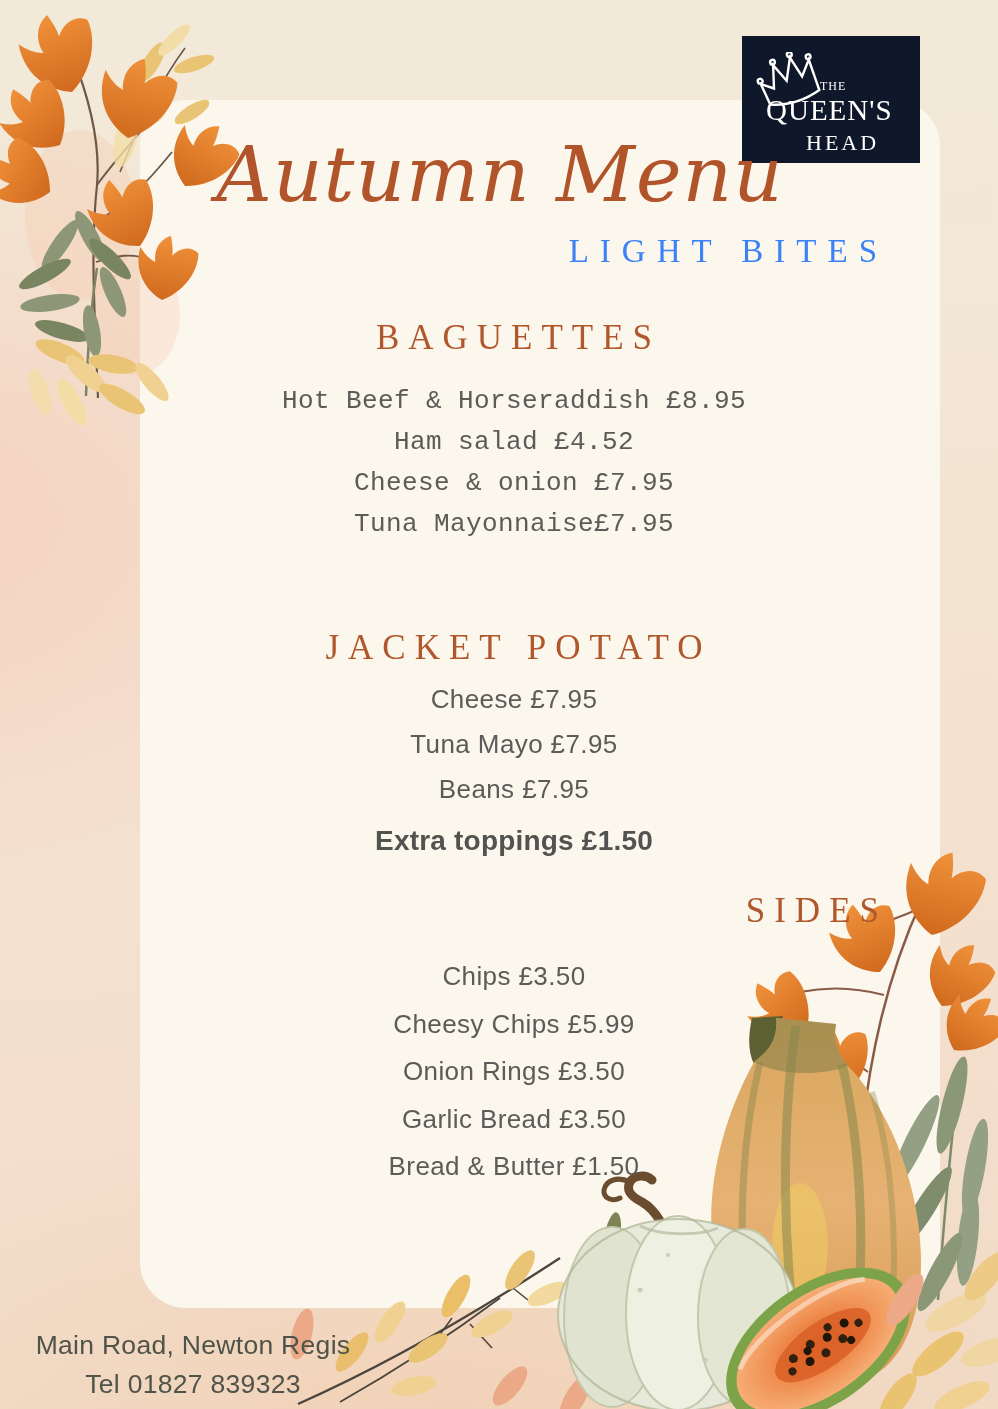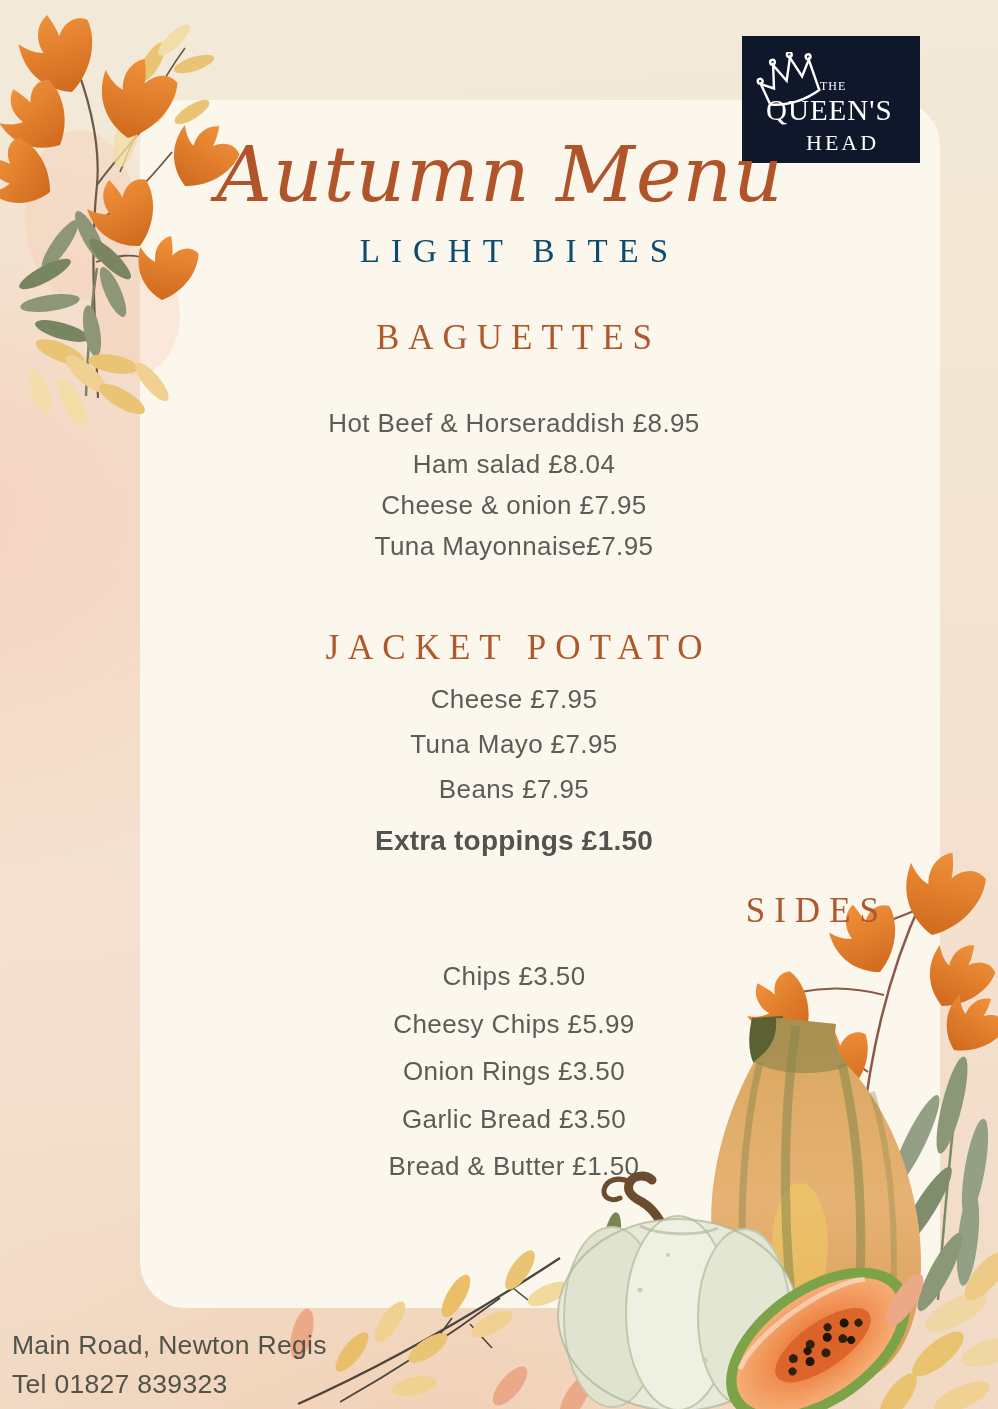--- a/index.html
+++ b/index.html
@@ -35,47 +35,47 @@
   .title {
     position:absolute; left:118px; top:118px; width:764px;
     text-align:center;
     font-family:"DejaVu Serif", serif; font-style:italic;
     font-size:77px; line-height:1.15; color:#b1542a; letter-spacing:1px;
     font-weight:500;
     margin-top:13px;
   }
   .subtitle {
     position:absolute; left:140px; top:233px; width:748px;
-    text-align:center;
+    text-align:right;
     font-family:"Liberation Serif", serif;
     font-size:33px; letter-spacing:11px; text-indent:11px;
-    color:#0c4a6e; font-weight:500;
+    color:#3b82f6; font-weight:500;
   }
   .sec-h {
     position:absolute; left:140px; width:748px; text-align:center;
     font-family:"Liberation Serif", serif; font-weight:500;
     font-size:35px; letter-spacing:9px; text-indent:9px; color:#b1572c;
   }
   #sec-baguettes { top:318px; }
   #sec-jacket    { top:628px; }
   #sec-sides     { top:891px;text-align:right; }
   .items {
     position:absolute; left:140px; width:748px; text-align:center;
     color:#5b5c58; letter-spacing:.4px;
   }
   .items p { margin:0; }
-  #items-baguettes { top:403px; font-size:26px; line-height:41px; }
+  #items-baguettes { top:381px; font-size:26px; line-height:41px;font-family:Liberation Mono, monospace; }
   #items-jacket    { top:677px; font-size:26px; line-height:45px; }
   #items-sides     { top:953px; font-size:26px; line-height:47.5px; }
   .note {
     position:absolute; left:140px; top:825px; width:748px; text-align:center;
     font-size:28px; font-weight:bold; color:#50534f; letter-spacing:.2px;
   }
   .footer {
-    position:absolute; left:12px; top:1326px; width:362px; text-align:left;
+    position:absolute; left:12px; top:1326px; width:362px; text-align:center;
     font-size:26.5px; line-height:39px; color:#4f534a; letter-spacing:.3px;
   }
   .footer p { margin:0; }
 </style>
 </head>
 <body>
 
 <div class="bg"></div>
 <div class="card"></div>
 
@@ -241,21 +241,21 @@
   <span class="queens">QUEEN'S</span>
   <span class="head">HEAD</span>
 </div>
 
 <h1 class="title">Autumn Menu</h1>
 <h2 class="subtitle">LIGHT BITES</h2>
 
 <h3 class="sec-h" id="sec-baguettes">BAGUETTES</h3>
 <div class="items" id="items-baguettes">
   <p>Hot Beef &amp; Horseraddish £8.95</p>
-  <p>Ham salad £8.04</p>
+  <p>Ham salad £4.52</p>
   <p>Cheese &amp; onion £7.95</p>
   <p>Tuna Mayonnaise£7.95</p>
 </div>
 
 <h3 class="sec-h" id="sec-jacket">JACKET POTATO</h3>
 <div class="items" id="items-jacket">
   <p>Cheese £7.95</p>
   <p>Tuna Mayo £7.95</p>
   <p>Beans £7.95</p>
 </div>

